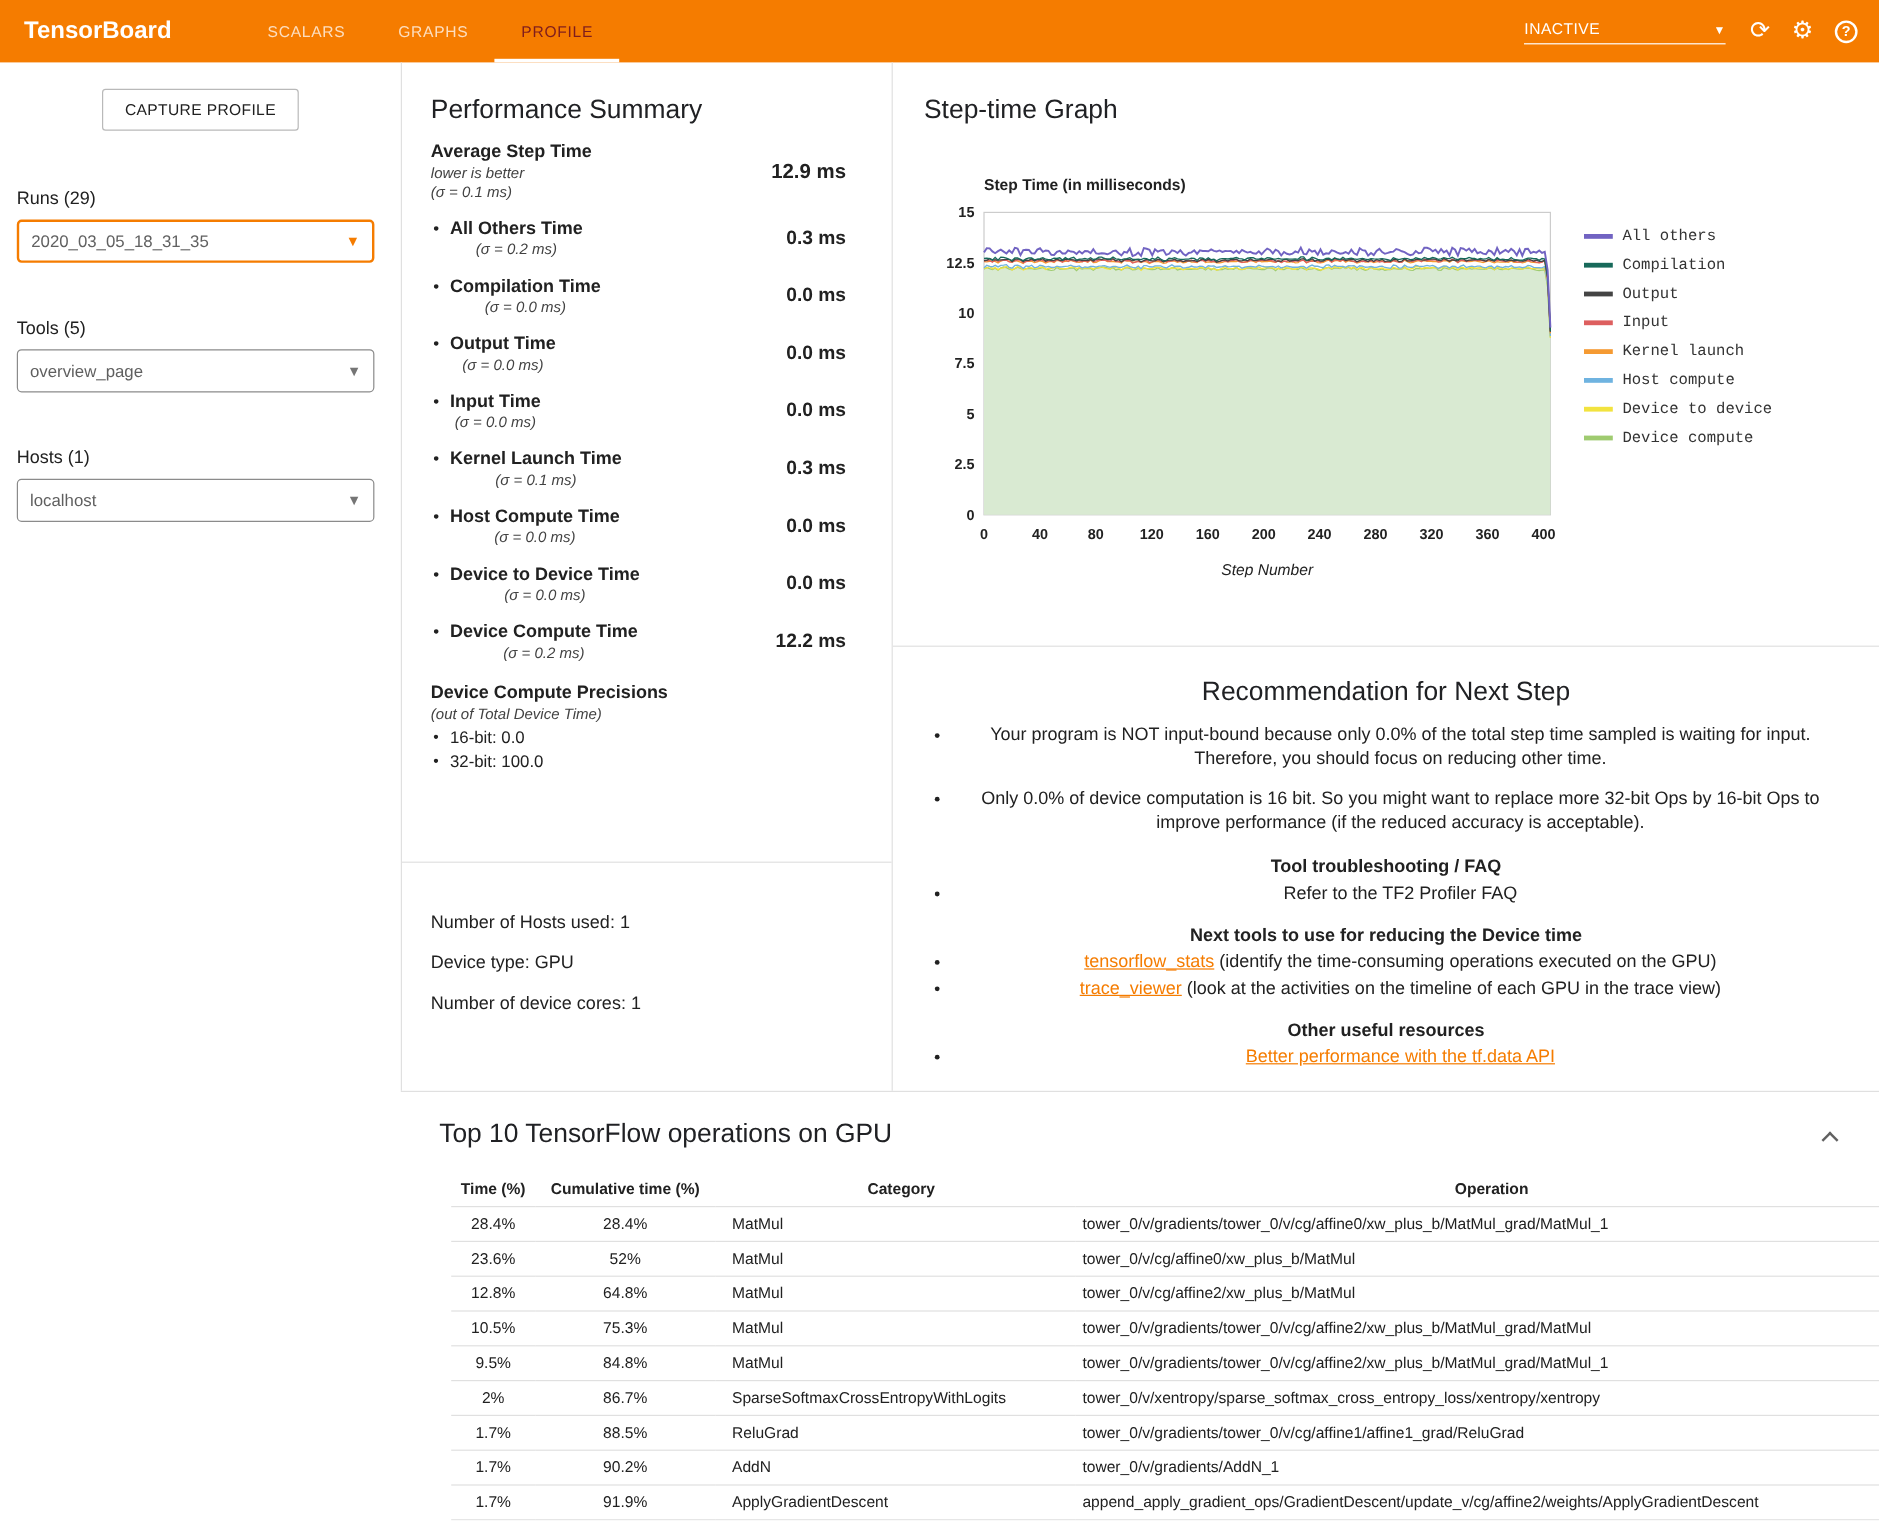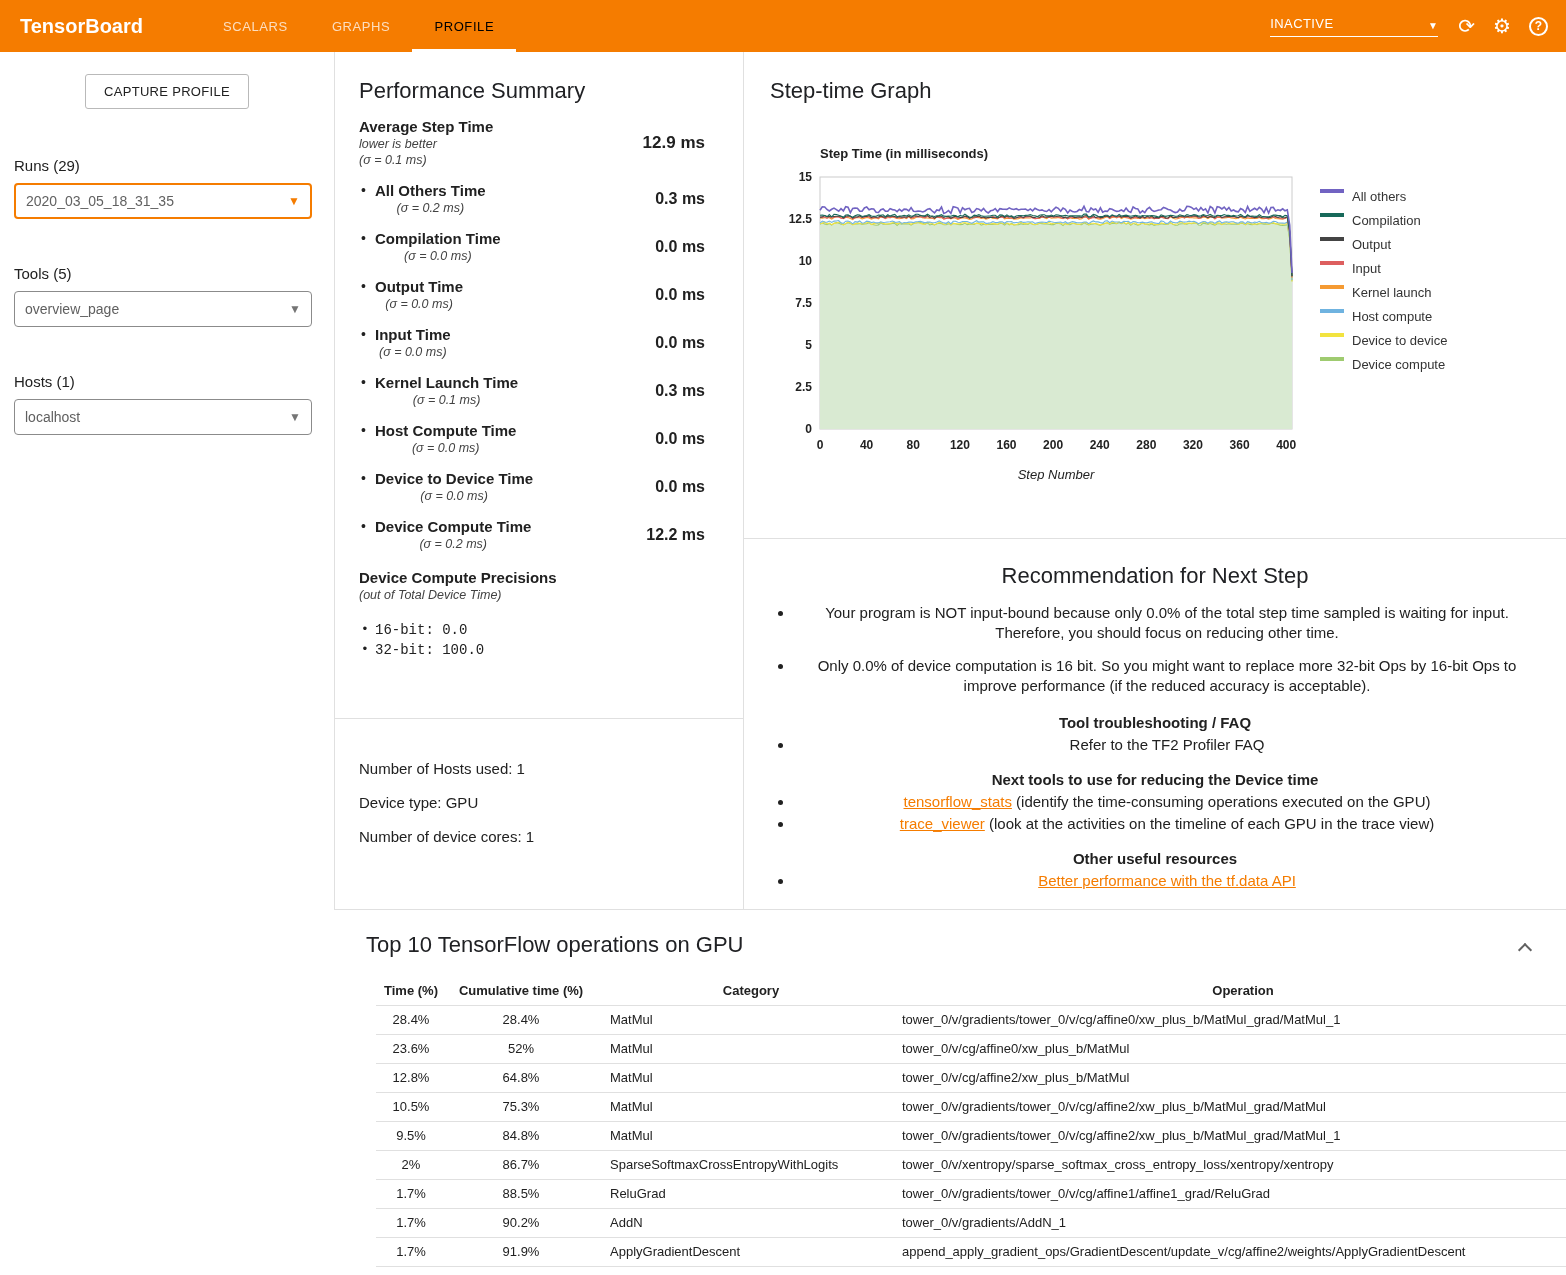--- a/index.html
+++ b/index.html
@@ -4,21 +4,21 @@
 <style>
   * { margin:0; padding:0; box-sizing:border-box; }
   body { width:1566px; font-family:"Liberation Sans", sans-serif; color:#212121; background:#fff; }
 
   
   .topbar { height:52px; background:#f57c00; display:flex; align-items:center; color:#fff; }
   .brand { font-size:20px; font-weight:bold; margin:0 58px 0 20px; }
   .tabs { display:flex; height:52px; }
   .tab { font-size:13px; letter-spacing:.6px; padding:0 22px; display:flex; align-items:center;
          color:rgba(255,255,255,.75); cursor:pointer; border-bottom:3px solid transparent; padding-top:3px; }
-  .tab.active { color:#000000; border-bottom-color:#fff; }
+  .tab.active { color:#7f1d1d; border-bottom-color:#fff; }
   .status-select { margin-left:auto; width:168px; border-bottom:1px solid #fff; display:flex;
                    justify-content:space-between; align-items:flex-end; font-size:13px; letter-spacing:.4px;
                    padding-bottom:5px; margin-right:20px; cursor:pointer; }
   .status-caret { font-size:10px; }
   .bar-icon { font-size:20px; margin-right:18px; cursor:pointer; line-height:1; }
   .help-circle { width:19px; height:19px; border:2px solid #fff; border-radius:50%; display:flex;
                  align-items:center; justify-content:center; font-size:12px; font-weight:bold;
                  margin-right:18px; cursor:pointer; }
 
   
@@ -46,36 +46,36 @@
   .section-title { font-size:22px; font-weight:400; color:#202124; }
   .avg-block { display:flex; justify-content:space-between; margin-top:14px; }
   .m-label { font-size:15px; font-weight:bold; }
   .m-sub { font-size:12.5px; font-style:italic; color:#424242; margin-top:2px; }
   .m-value { font-size:16px; font-weight:bold; margin-right:14px; align-self:center; white-space:nowrap; }
   .avg-block .m-value { font-size:17px; }
   .metric-row { display:flex; justify-content:space-between; margin-top:15px; }
   .metric-row .m-left { padding-left:16px; position:relative;text-align:center; }
   .metric-row .m-left::before { content:"•"; position:absolute; left:2px; top:0; font-size:14px; }
   .prec-block { margin-top:18px; }
-  .prec-list { list-style:none; margin-top:20px;font-family:Liberation Mono, monospace; }
+  .prec-list { list-style:none; margin-top:4px; }
   .prec-list li { font-size:14px; padding-left:16px; position:relative; margin-top:4px; }
   .prec-list li::before { content:"•"; position:absolute; left:2px; font-size:13px; }
   .col-divider { border:none; border-top:1px solid #e0e0e0; }
   .run-env { height:189px; padding:24px 24px 0 24px; overflow:hidden; }
   .env-line { font-size:15px; margin-top:17px; }
 
   
   .graph-col { flex:1; min-width:0; }
   .graph-card { height:486px; overflow:hidden; padding:26px 26px 0 26px; }
   .chart-title { font-size:13px; font-weight:bold; margin:42px 0 0 50px; }
   .chart-wrap { display:flex; margin-top:4px; }
   .tick { font-size:12px; font-weight:bold; fill:#222; font-family:"Liberation Sans",sans-serif; }
   .xlabel { font-size:13px; font-style:italic; fill:#222; font-family:"Liberation Sans",sans-serif; }
   .legend { margin:24px 0 0 10px; }
-  .legend-item { display:flex; margin-bottom:9px; }
+  .legend-item { display:flex; align-items:center; margin-bottom:9px;font-family:Liberation Mono, monospace; }
   .legend-swatch { width:24px; height:4px; margin-right:8px; flex:none; }
   .legend-label { font-size:13px; color:#333; white-space:nowrap; }
 
   
   .recommendation { height:370px; overflow:hidden; padding:24px 26px 0 26px;text-align:center; }
   .rec-bullets { margin:14px 0 0 24px; }
   .rec-bullets li { font-size:15px; line-height:1.35; margin-top:12px; max-width:756px; }
   .rec-subhead { font-size:15px; font-weight:bold; margin-top:18px; }
   .rec-list { margin:4px 0 0 24px; }
   .rec-list li { font-size:15px; margin-top:5px; }

